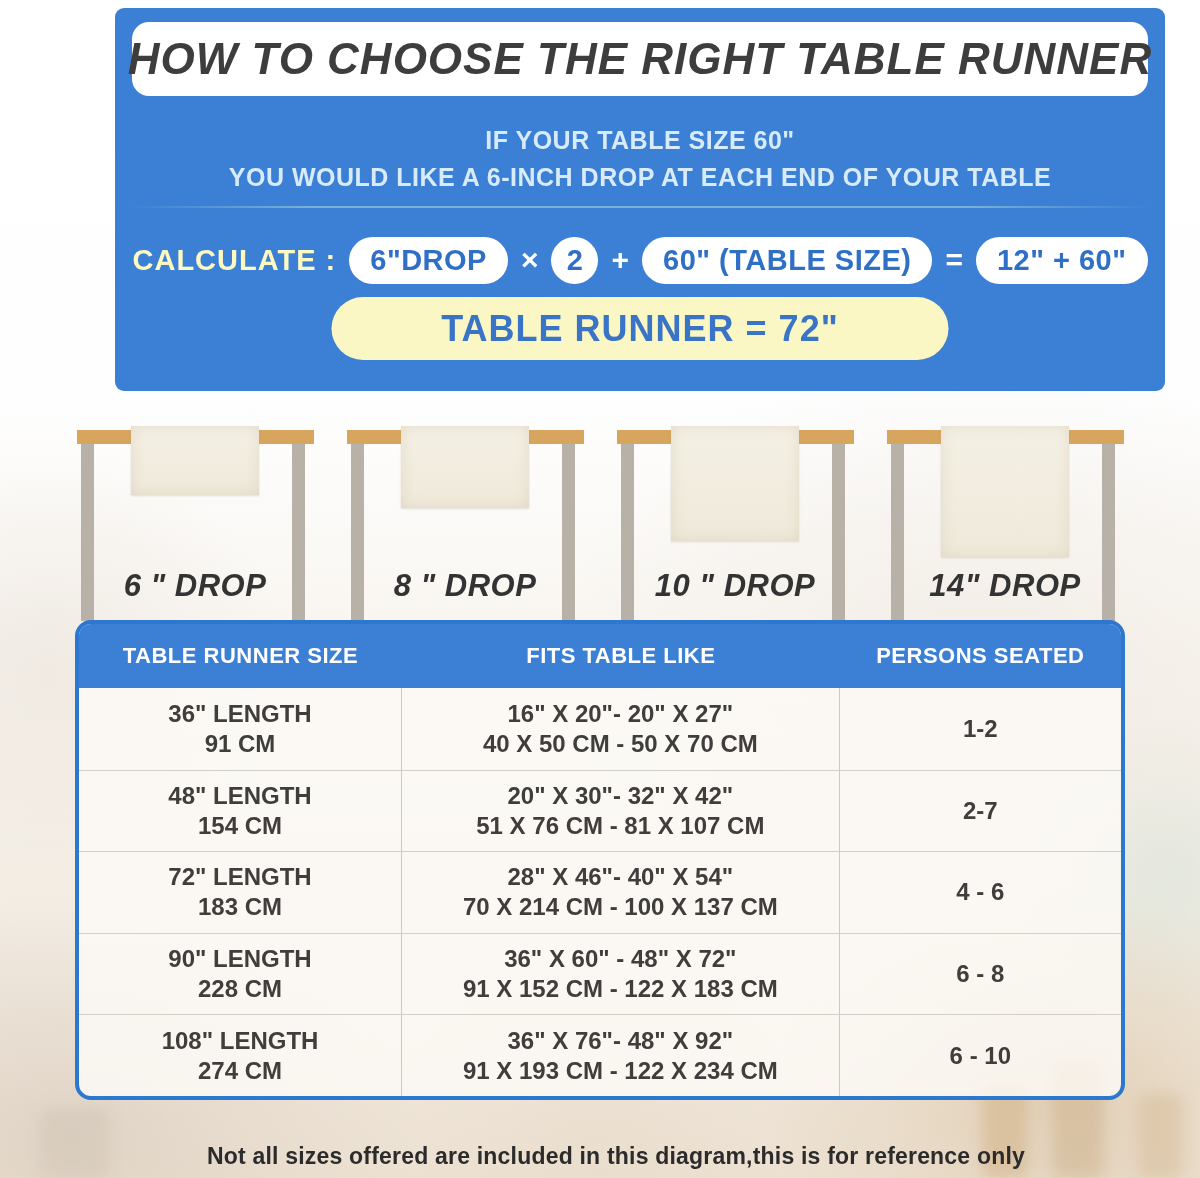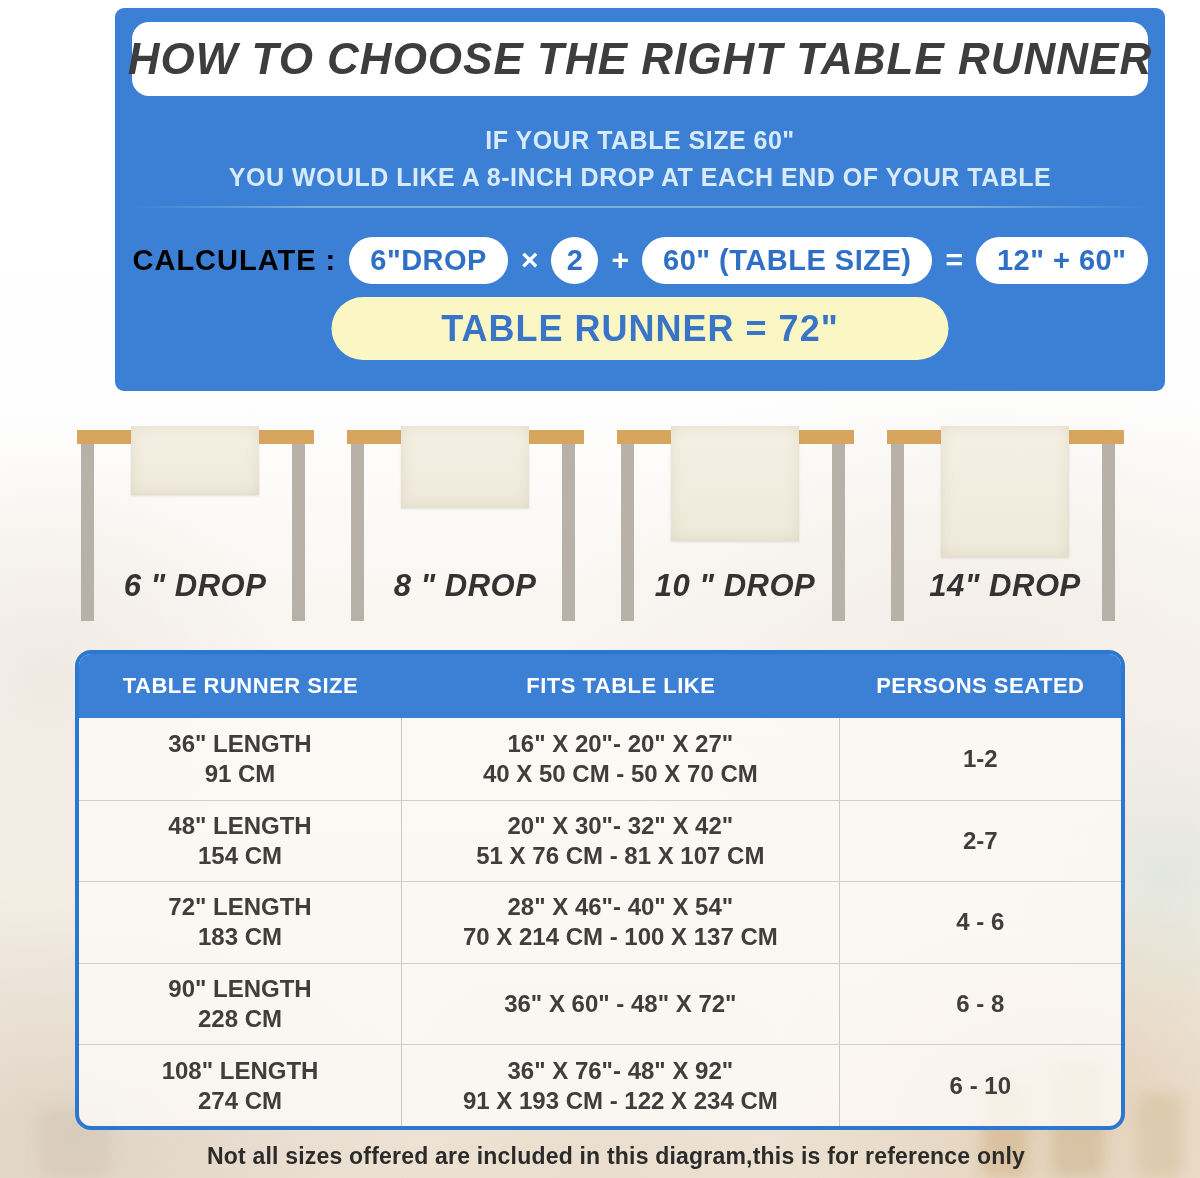--- a/index.html
+++ b/index.html
@@ -49,21 +49,21 @@
   .sub2{ top:155px; font-size:25px; }
   .hairline{
     position:absolute; left:16px; right:16px; top:198px; height:2px;
     background:linear-gradient(90deg, rgba(255,255,255,0) 0%,
       rgba(196,238,216,0.45) 18%, rgba(196,238,216,0.45) 82%, rgba(255,255,255,0) 100%);
   }
   .calc-row{
     position:absolute; left:0; right:0; top:226px; height:52px;
     display:flex; align-items:center; justify-content:center; gap:13px;
   }
-  .calc-label{ color:#000000; font-weight:700; font-size:29px; letter-spacing:1px; }
+  .calc-label{ color:#fef9c3; font-weight:700; font-size:29px; letter-spacing:1px; }
   .pill{
     background:#ffffff; color:#2f70c6; font-weight:700; font-size:29px;
     padding:7px 21px; border-radius:28px; letter-spacing:0.5px; white-space:nowrap;
   }
   .pill.circle{
     width:47px; height:47px; padding:0; border-radius:50%;
     display:flex; align-items:center; justify-content:center;
   }
   .op{ color:#ffffff; font-weight:700; font-size:30px; }
   .result-pill{
@@ -94,21 +94,21 @@
     z-index:2;
   }
   .drop figcaption{
     position:absolute; left:0; right:0; top:146px; text-align:center;
     font-style:italic; font-weight:700; font-size:31px; color:#333333;
     letter-spacing:0.5px; z-index:3;
   }
 
   
   .chart{
-    position:absolute; left:75px; top:650px; width:1050px; height:480px;
+    position:absolute; left:75px; top:620px; width:1050px; height:480px;
     border:4px solid #2c77cf; border-radius:16px; overflow:hidden;
     background:rgba(252,250,247,0.82);
   }
   .chart-head{
     height:64px; background:#3b80d5;
     display:grid; grid-template-columns:31% 42% 27%; align-items:center;
   }
   .hcell{ color:#ffffff; font-weight:700; font-size:22px; text-align:center; letter-spacing:0.5px; }
   .chart-row{
     display:grid; grid-template-columns:31% 42% 27%; height:81.6px;
@@ -136,21 +136,21 @@
     <div class="chair-slat slat-2"></div>
     <div class="chair-slat slat-3"></div>
     <div class="chair-slat slat-4"></div>
   </div>
 
   <section class="hero">
     <div class="title-box">
       <h1>HOW TO CHOOSE THE RIGHT TABLE RUNNER</h1>
     </div>
     <p class="sub sub1">IF YOUR TABLE SIZE 60"</p>
-    <p class="sub sub2">YOU WOULD LIKE A 8-INCH DROP AT EACH END OF YOUR TABLE</p>
+    <p class="sub sub2">YOU WOULD LIKE A 6-INCH DROP AT EACH END OF YOUR TABLE</p>
     <div class="hairline"></div>
 
     <div class="calc-row">
       <span class="calc-label">CALCULATE :</span>
       <span class="pill">6"DROP</span>
       <span class="op">×</span>
       <span class="pill circle">2</span>
       <span class="op">+</span>
       <span class="pill">60" (TABLE SIZE)</span>
       <span class="op">=</span>
@@ -253,20 +253,21 @@
       </div>
     </div>
 
     <div class="chart-row">
       <div class="cell c1">
         <span>90" LENGTH</span>
         <span>228 CM</span>
       </div>
       <div class="cell c2">
         <span>36" X 60" - 48" X 72"</span>
+        <span>91 X 152 CM - 122 X 183 CM</span>
       </div>
       <div class="cell">
         <span>6 - 8</span>
       </div>
     </div>
 
     <div class="chart-row">
       <div class="cell c1">
         <span>108" LENGTH</span>
         <span>274 CM</span>

